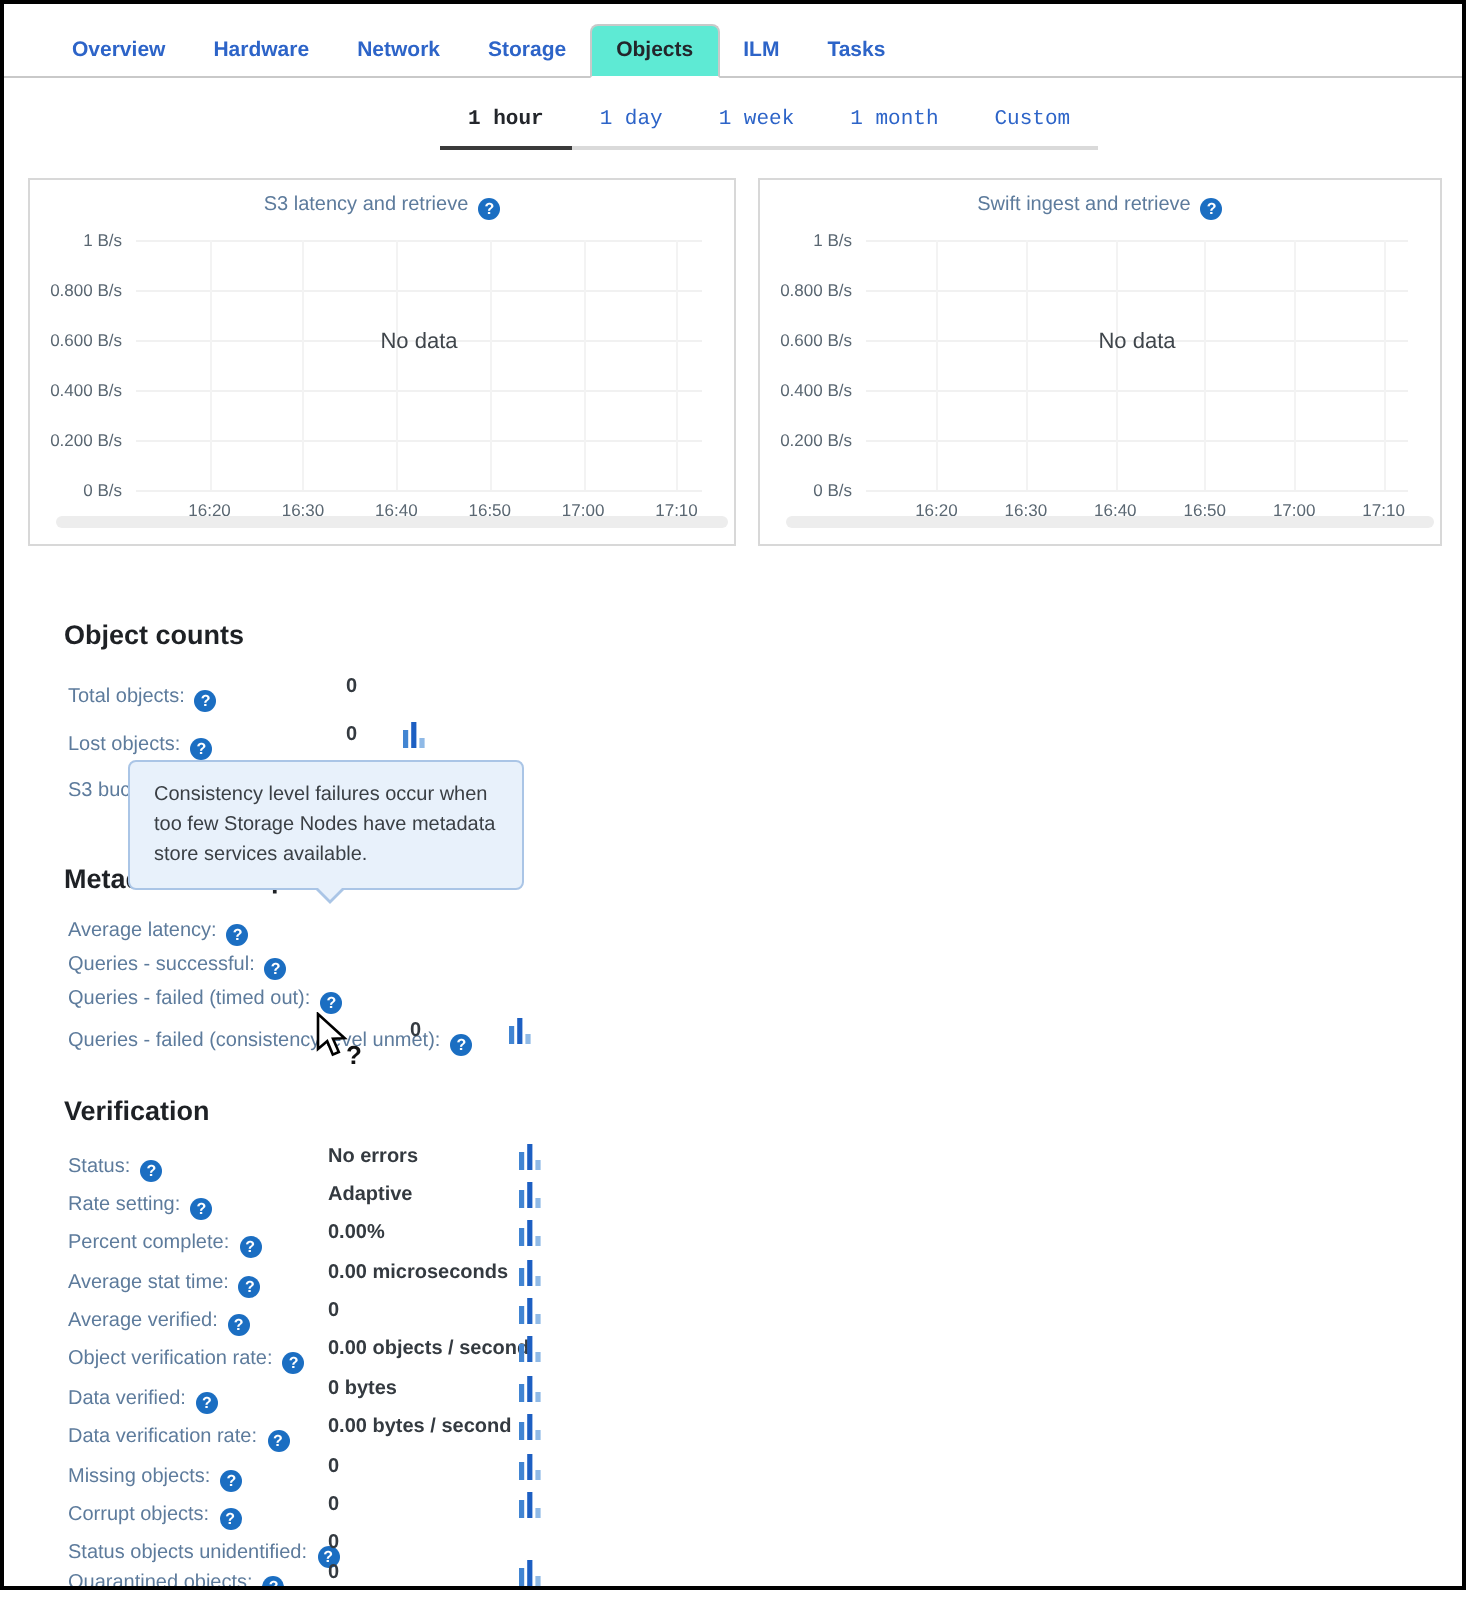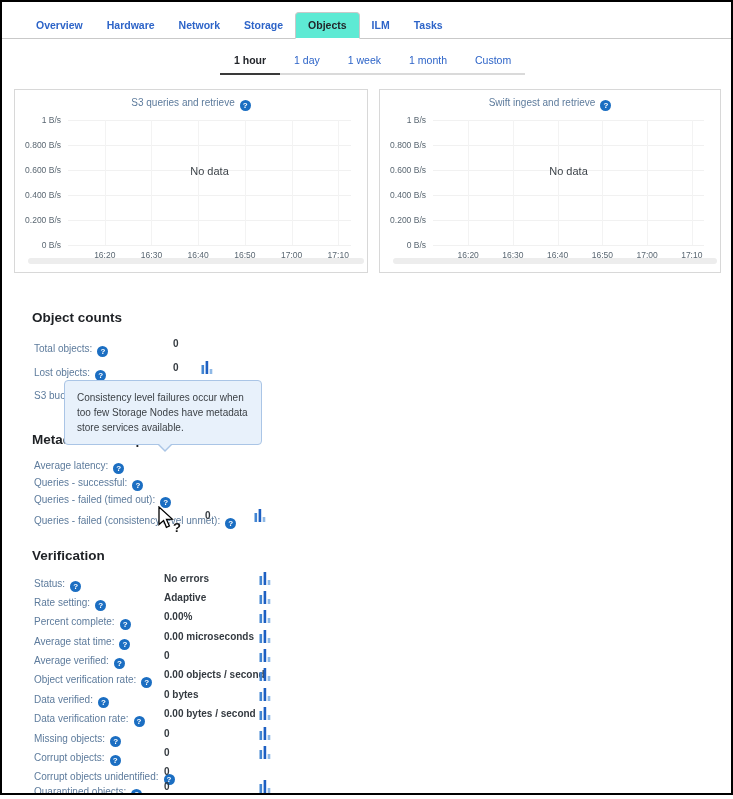--- a/index.html
+++ b/index.html
@@ -5,21 +5,21 @@
   html,body{margin:0;padding:0;background:#fff;}
   body{font-family:"Liberation Sans",sans-serif;}
   .page{position:relative;width:733px;height:795px;box-sizing:border-box;border:2px solid #000;
         background:#fff;overflow:hidden;}
   
   .tabbar{display:flex;align-items:flex-end;padding:10px 0 0 22px;border-bottom:1px solid #c9c9c9;}
   .mtab{font-size:10.5px;font-weight:700;color:#2d64c8;padding:6px 12px 7px;cursor:pointer;white-space:nowrap;}
   .mtab.active{color:#23262b;background:#5eead4;border:1px solid #c9c9c9;border-bottom:1px solid #fff;
         border-radius:4px 4px 0 0;margin-bottom:-1px;}
   
-  .timebar{position:relative;height:50px;}
+  .timebar{position:relative;height:50px;font-family:Liberation Mono, monospace;}
   .time-tabs{position:absolute;left:218px;top:9px;display:flex;}
   .ttab{font-size:10.5px;color:#2d64c8;padding:6px 14px 7px;border-bottom:2px solid #dadada;cursor:pointer;}
   .ttab.active{color:#23262b;font-weight:700;border-bottom-color:#3a3a3a;}
   
   .charts{display:flex;gap:11px;padding:0 10px 0 12px;}
   .panel{position:relative;border:1px solid #d8d8d8;background:#fff;height:184px;box-sizing:border-box;}
   .panel-s3{width:354px;flex:0 0 auto;}
   .panel-swift{flex:1 1 auto;}
   .ctitle{text-align:center;margin-top:7px;font-size:10px;color:#5d7b9c;}
   .plot{position:absolute;left:53px;right:16px;top:30px;height:125px;}
@@ -74,21 +74,21 @@
         <div class="ttab active">1 hour</div>
         <div class="ttab">1 day</div>
         <div class="ttab">1 week</div>
         <div class="ttab">1 month</div>
         <div class="ttab">Custom</div>
       </div>
   </div>
 
   <div class="charts">
     <section class="panel panel-s3" id="chart-0">
-      <div class="ctitle"><span class="ctitle-text">S3 queries and retrieve</span><span class="help">?</span></div>
+      <div class="ctitle"><span class="ctitle-text">S3 latency and retrieve</span><span class="help">?</span></div>
       <div class="plot">
           <div class="hline" style="top: 0%;"></div>
           <div class="ylab" style="top: 0%;">1 B/s</div>
           <div class="hline" style="top: 20%;"></div>
           <div class="ylab" style="top: 20%;">0.800 B/s</div>
           <div class="hline" style="top: 40%;"></div>
           <div class="ylab" style="top: 40%;">0.600 B/s</div>
           <div class="hline" style="top: 60%;"></div>
           <div class="ylab" style="top: 60%;">0.400 B/s</div>
           <div class="hline" style="top: 80%;"></div>
@@ -217,21 +217,21 @@
         <div class="row" style="height: 19.4px;"><span class="lbl">Missing objects:</span><span class="help">?</span><span class="val" style="left: 132px;">0</span><span class="cic" style="left: 227px;"><svg width="13" height="14" viewBox="0 0 13 14">
               <rect x="0.5" y="5" width="2.6" height="9" fill="#4285d2"></rect>
               <rect x="4.6" y="1" width="2.6" height="13" fill="#1d5fc2"></rect>
               <rect x="8.7" y="9" width="2.6" height="5" fill="#8fb9e6"></rect>
             </svg></span></div>
         <div class="row" style="height: 19.4px;"><span class="lbl">Corrupt objects:</span><span class="help">?</span><span class="val" style="left: 132px;">0</span><span class="cic" style="left: 227px;"><svg width="13" height="14" viewBox="0 0 13 14">
               <rect x="0.5" y="5" width="2.6" height="9" fill="#4285d2"></rect>
               <rect x="4.6" y="1" width="2.6" height="13" fill="#1d5fc2"></rect>
               <rect x="8.7" y="9" width="2.6" height="5" fill="#8fb9e6"></rect>
             </svg></span></div>
-        <div class="row" style="height: 15px;"><span class="lbl">Corrupt objects unidentified:</span><span class="help">?</span><span class="val" style="left: 132px;">0</span></div>
+        <div class="row" style="height: 15px;"><span class="lbl">Status objects unidentified:</span><span class="help">?</span><span class="val" style="left: 132px;">0</span></div>
         <div class="row" style="height: 19.4px;"><span class="lbl">Quarantined objects:</span><span class="help">?</span><span class="val" style="left: 132px;">0</span><span class="cic" style="left: 227px;"><svg width="13" height="14" viewBox="0 0 13 14">
               <rect x="0.5" y="5" width="2.6" height="9" fill="#4285d2"></rect>
               <rect x="4.6" y="1" width="2.6" height="13" fill="#1d5fc2"></rect>
               <rect x="8.7" y="9" width="2.6" height="5" fill="#8fb9e6"></rect>
             </svg></span></div>
       </div>
   </section>
 
   <div class="tooltip">
     <p>Consistency level failures occur when too few Storage Nodes have metadata store services available.</p>

